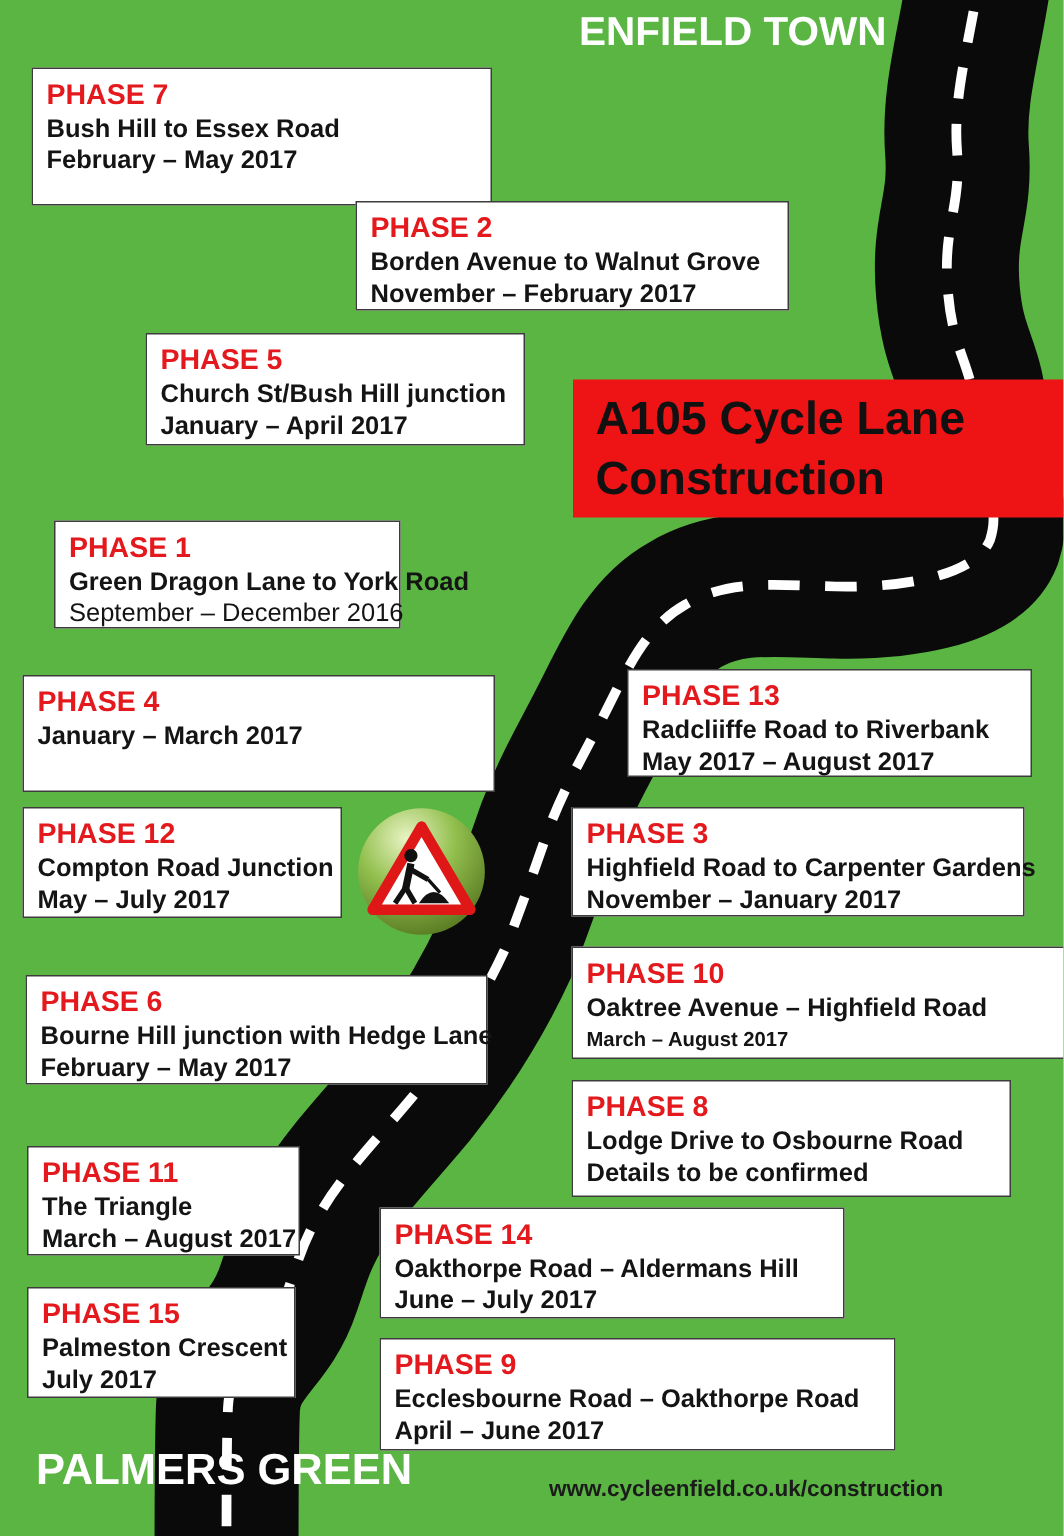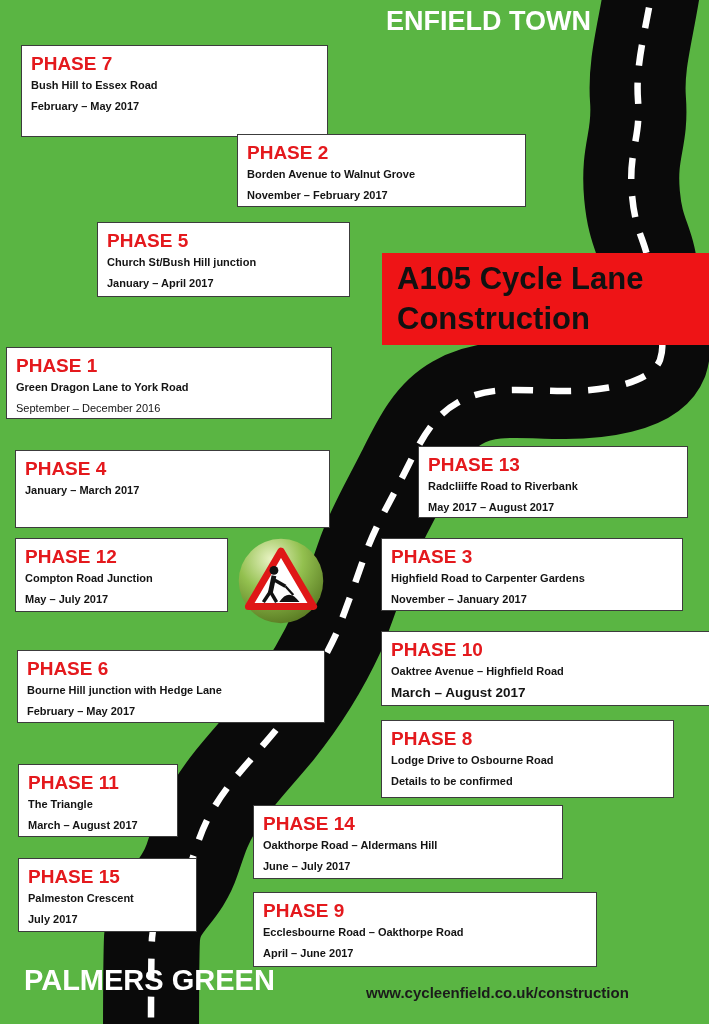--- a/index.html
+++ b/index.html
@@ -17,21 +17,21 @@
     background:#ffffff;
     border:1.5px solid #3c3c3c;
     box-sizing:border-box;
     padding:6px 6px 0 9px;
     white-space:nowrap;
   }
   .phase-id{
     color:#e4191d;font-size:19px;font-weight:bold;line-height:23px;
   }
   .phase-road,.phase-dates{
-    color:#141414;font-size:11px;font-weight:bold;line-height:21px;
+    color:#141414;font-size:17px;font-weight:bold;line-height:21px;
   }
   .phase-dates.regular{font-weight:normal;}
   .phase-dates.small{font-size:13.5px;}
   #banner{
     position:absolute;left:382px;top:253px;width:327px;height:92px;z-index:3;
     background:#ee1416;color:#111111;
     font-size:31px;font-weight:bold;line-height:40px;
     padding:6px 0 0 15px;box-sizing:border-box;
     white-space:nowrap;
   }
@@ -125,21 +125,21 @@
       <div class="phase-box" style="left: 219px; top: 134px; width: 289px; height: 73px; margin-left: 18px;">
         <div class="phase-id">PHASE 2</div>
         <div class="phase-road">Borden Avenue to Walnut Grove</div>
         <div class="phase-dates">November – February 2017</div>
       </div>
       <div class="phase-box" style="left: 97px; top: 222px; width: 253px; height: 75px;">
         <div class="phase-id">PHASE 5</div>
         <div class="phase-road">Church St/Bush Hill junction</div>
         <div class="phase-dates">January – April 2017</div>
       </div>
-      <div class="phase-box" style="left: 6px; top: 347px; width: 326px; height: 72px;">
+      <div class="phase-box" style="left: 36px; top: 347px; width: 231px; height: 72px;">
         <div class="phase-id">PHASE 1</div>
         <div class="phase-road">Green Dragon Lane to York Road</div>
         <div class="phase-dates regular">September – December 2016</div>
       </div>
       <div class="phase-box" style="left: 15px; top: 450px; width: 315px; height: 78px;">
         <div class="phase-id">PHASE 4</div>
         <div class="phase-dates">January – March 2017</div>
       </div>
       <div class="phase-box" style="left: 418px; top: 446px; width: 270px; height: 72px;">
         <div class="phase-id">PHASE 13</div>
@@ -164,21 +164,21 @@
       <div class="phase-box" style="left: 17px; top: 650px; width: 308px; height: 73px;">
         <div class="phase-id">PHASE 6</div>
         <div class="phase-road">Bourne Hill junction with Hedge Lane</div>
         <div class="phase-dates">February – May 2017</div>
       </div>
       <div class="phase-box" style="left: 381px; top: 720px; width: 293px; height: 78px;">
         <div class="phase-id">PHASE 8</div>
         <div class="phase-road">Lodge Drive to Osbourne Road</div>
         <div class="phase-dates">Details to be confirmed</div>
       </div>
-      <div class="phase-box" style="left: 18px; top: 764px; width: 160px; height: 73px;">
+      <div class="phase-box" style="left: 18px; top: 764px; width: 182px; height: 73px;">
         <div class="phase-id">PHASE 11</div>
         <div class="phase-road">The Triangle</div>
         <div class="phase-dates">March – August 2017</div>
       </div>
       <div class="phase-box" style="left: 253px; top: 805px; width: 310px; height: 74px;">
         <div class="phase-id">PHASE 14</div>
         <div class="phase-road">Oakthorpe Road – Aldermans Hill</div>
         <div class="phase-dates">June – July 2017</div>
       </div>
       <div class="phase-box" style="left: 18px; top: 858px; width: 179px; height: 74px;">

